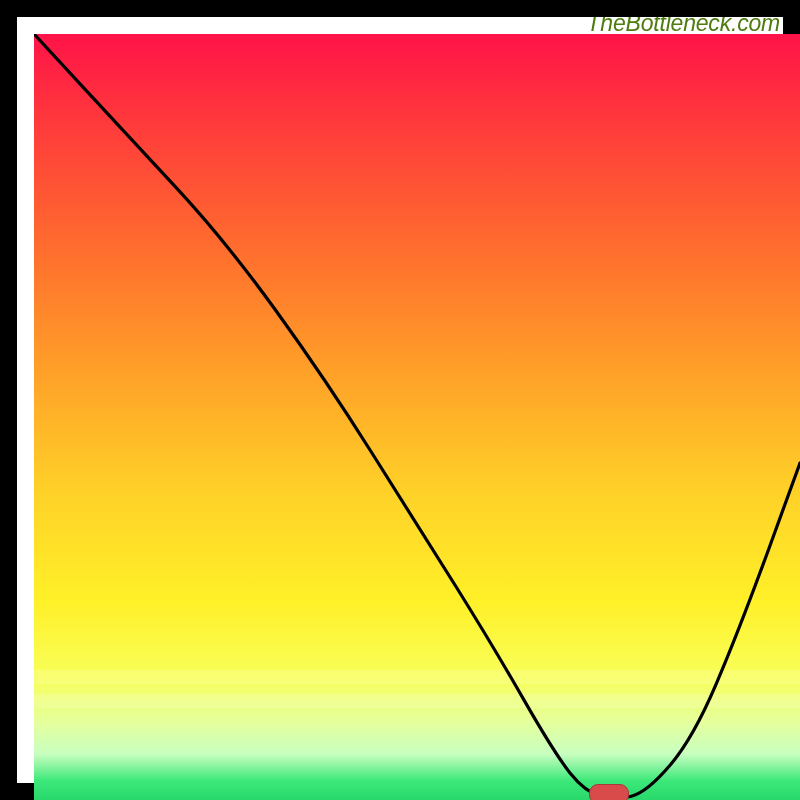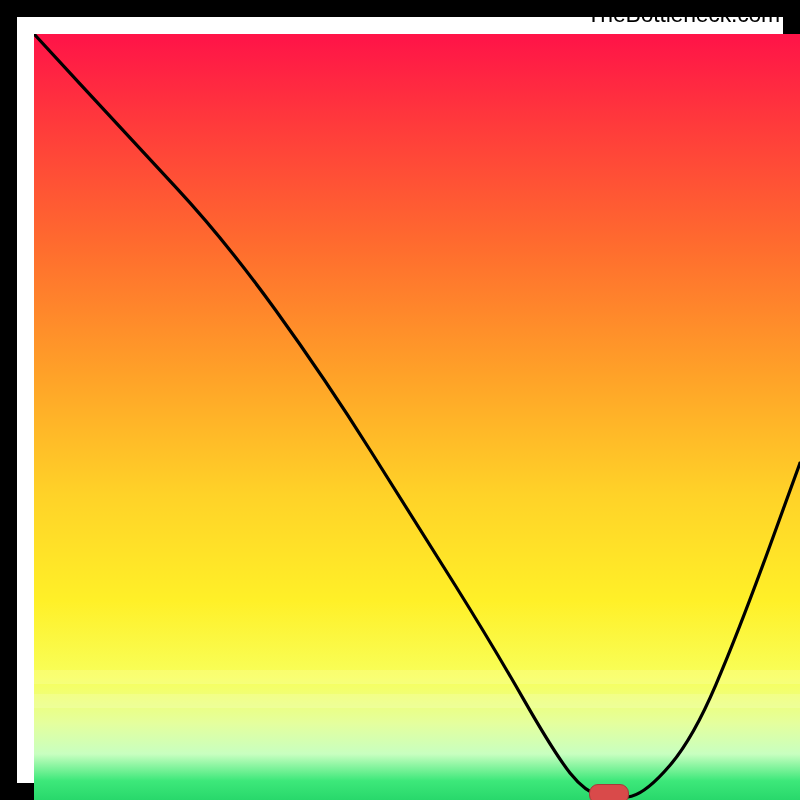--- a/index.html
+++ b/index.html
@@ -60,27 +60,28 @@
     position: absolute;
     width: 38px;
     height: 18px;
     border-radius: 9px;
     background: #d94a4a;
     border: 1px solid #a63a3a;
     transform: translate(-50%, -50%);
   }
   .watermark {
     position: absolute;
-    top: 1px;
+    top: 10px;
     right: 20px;
     font-family: Arial, Helvetica, sans-serif;
     font-size: 23px;
     font-weight: 500;
-    color: #000000;
+    color: #4d7c0f;
     letter-spacing: -0.2px;
+    font-style: italic;
   }
 </style>
 </head>
 <body>
 
 <div class="watermark">TheBottleneck.com</div>
 
 <div class="frame">
   <div class="plot-area">
 

